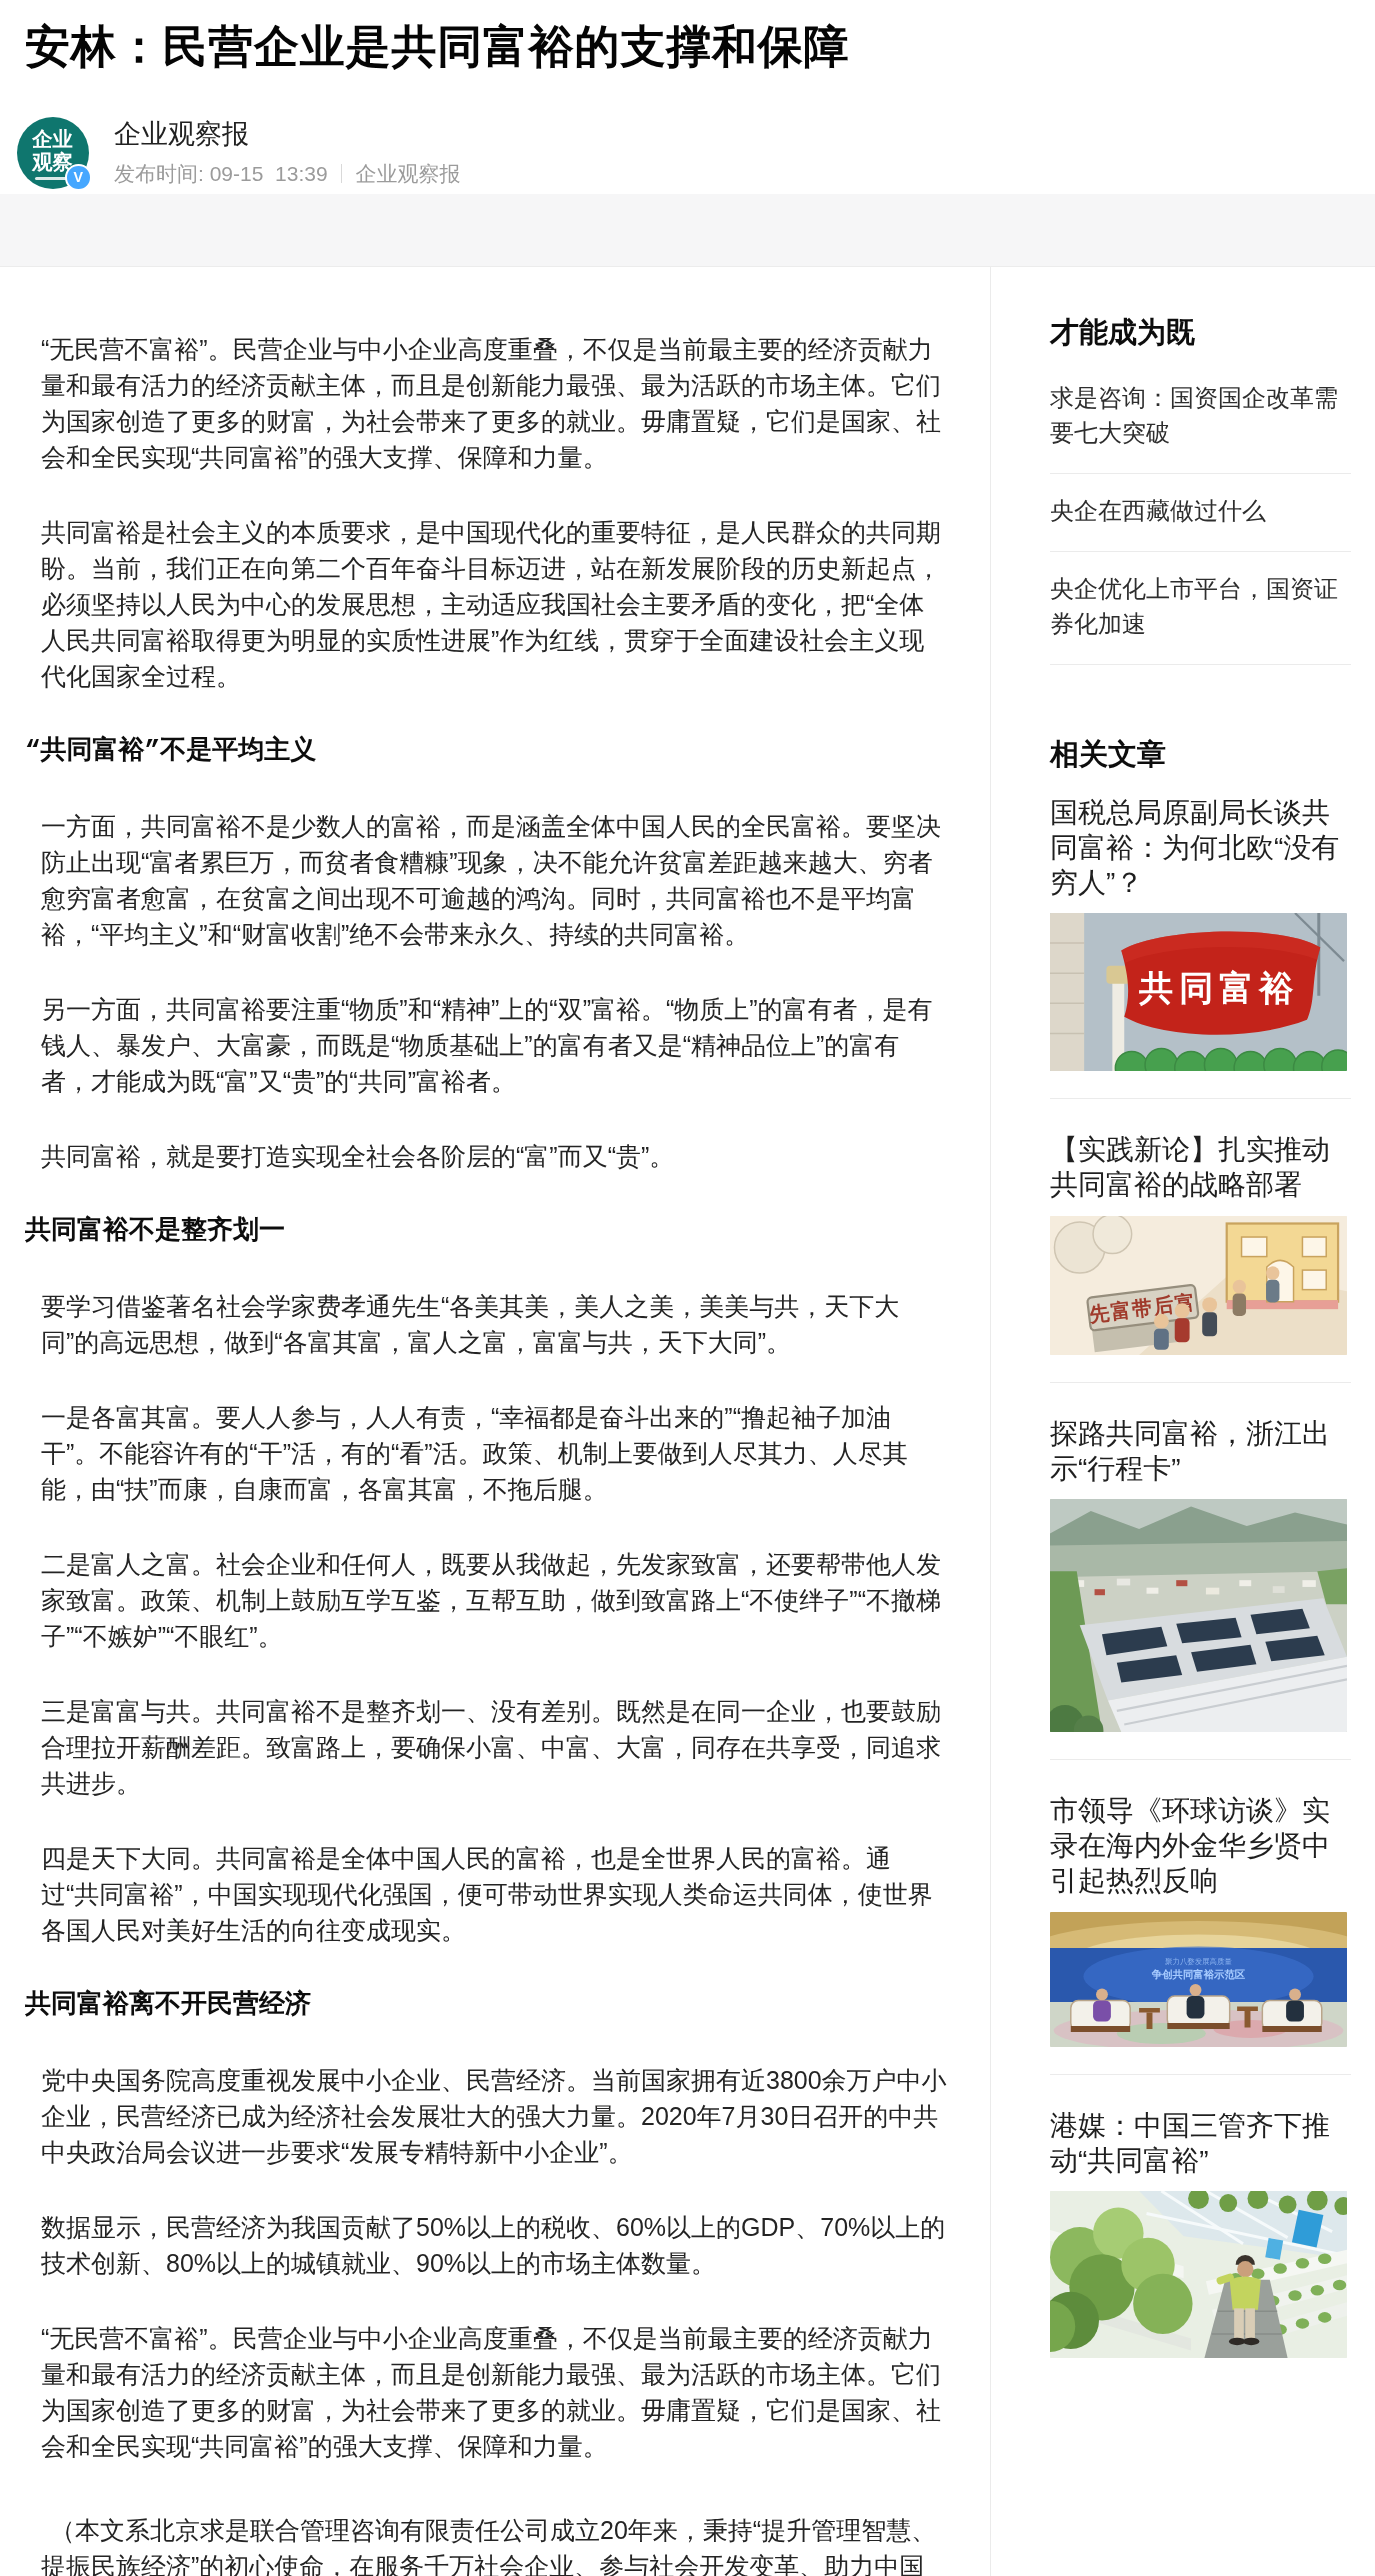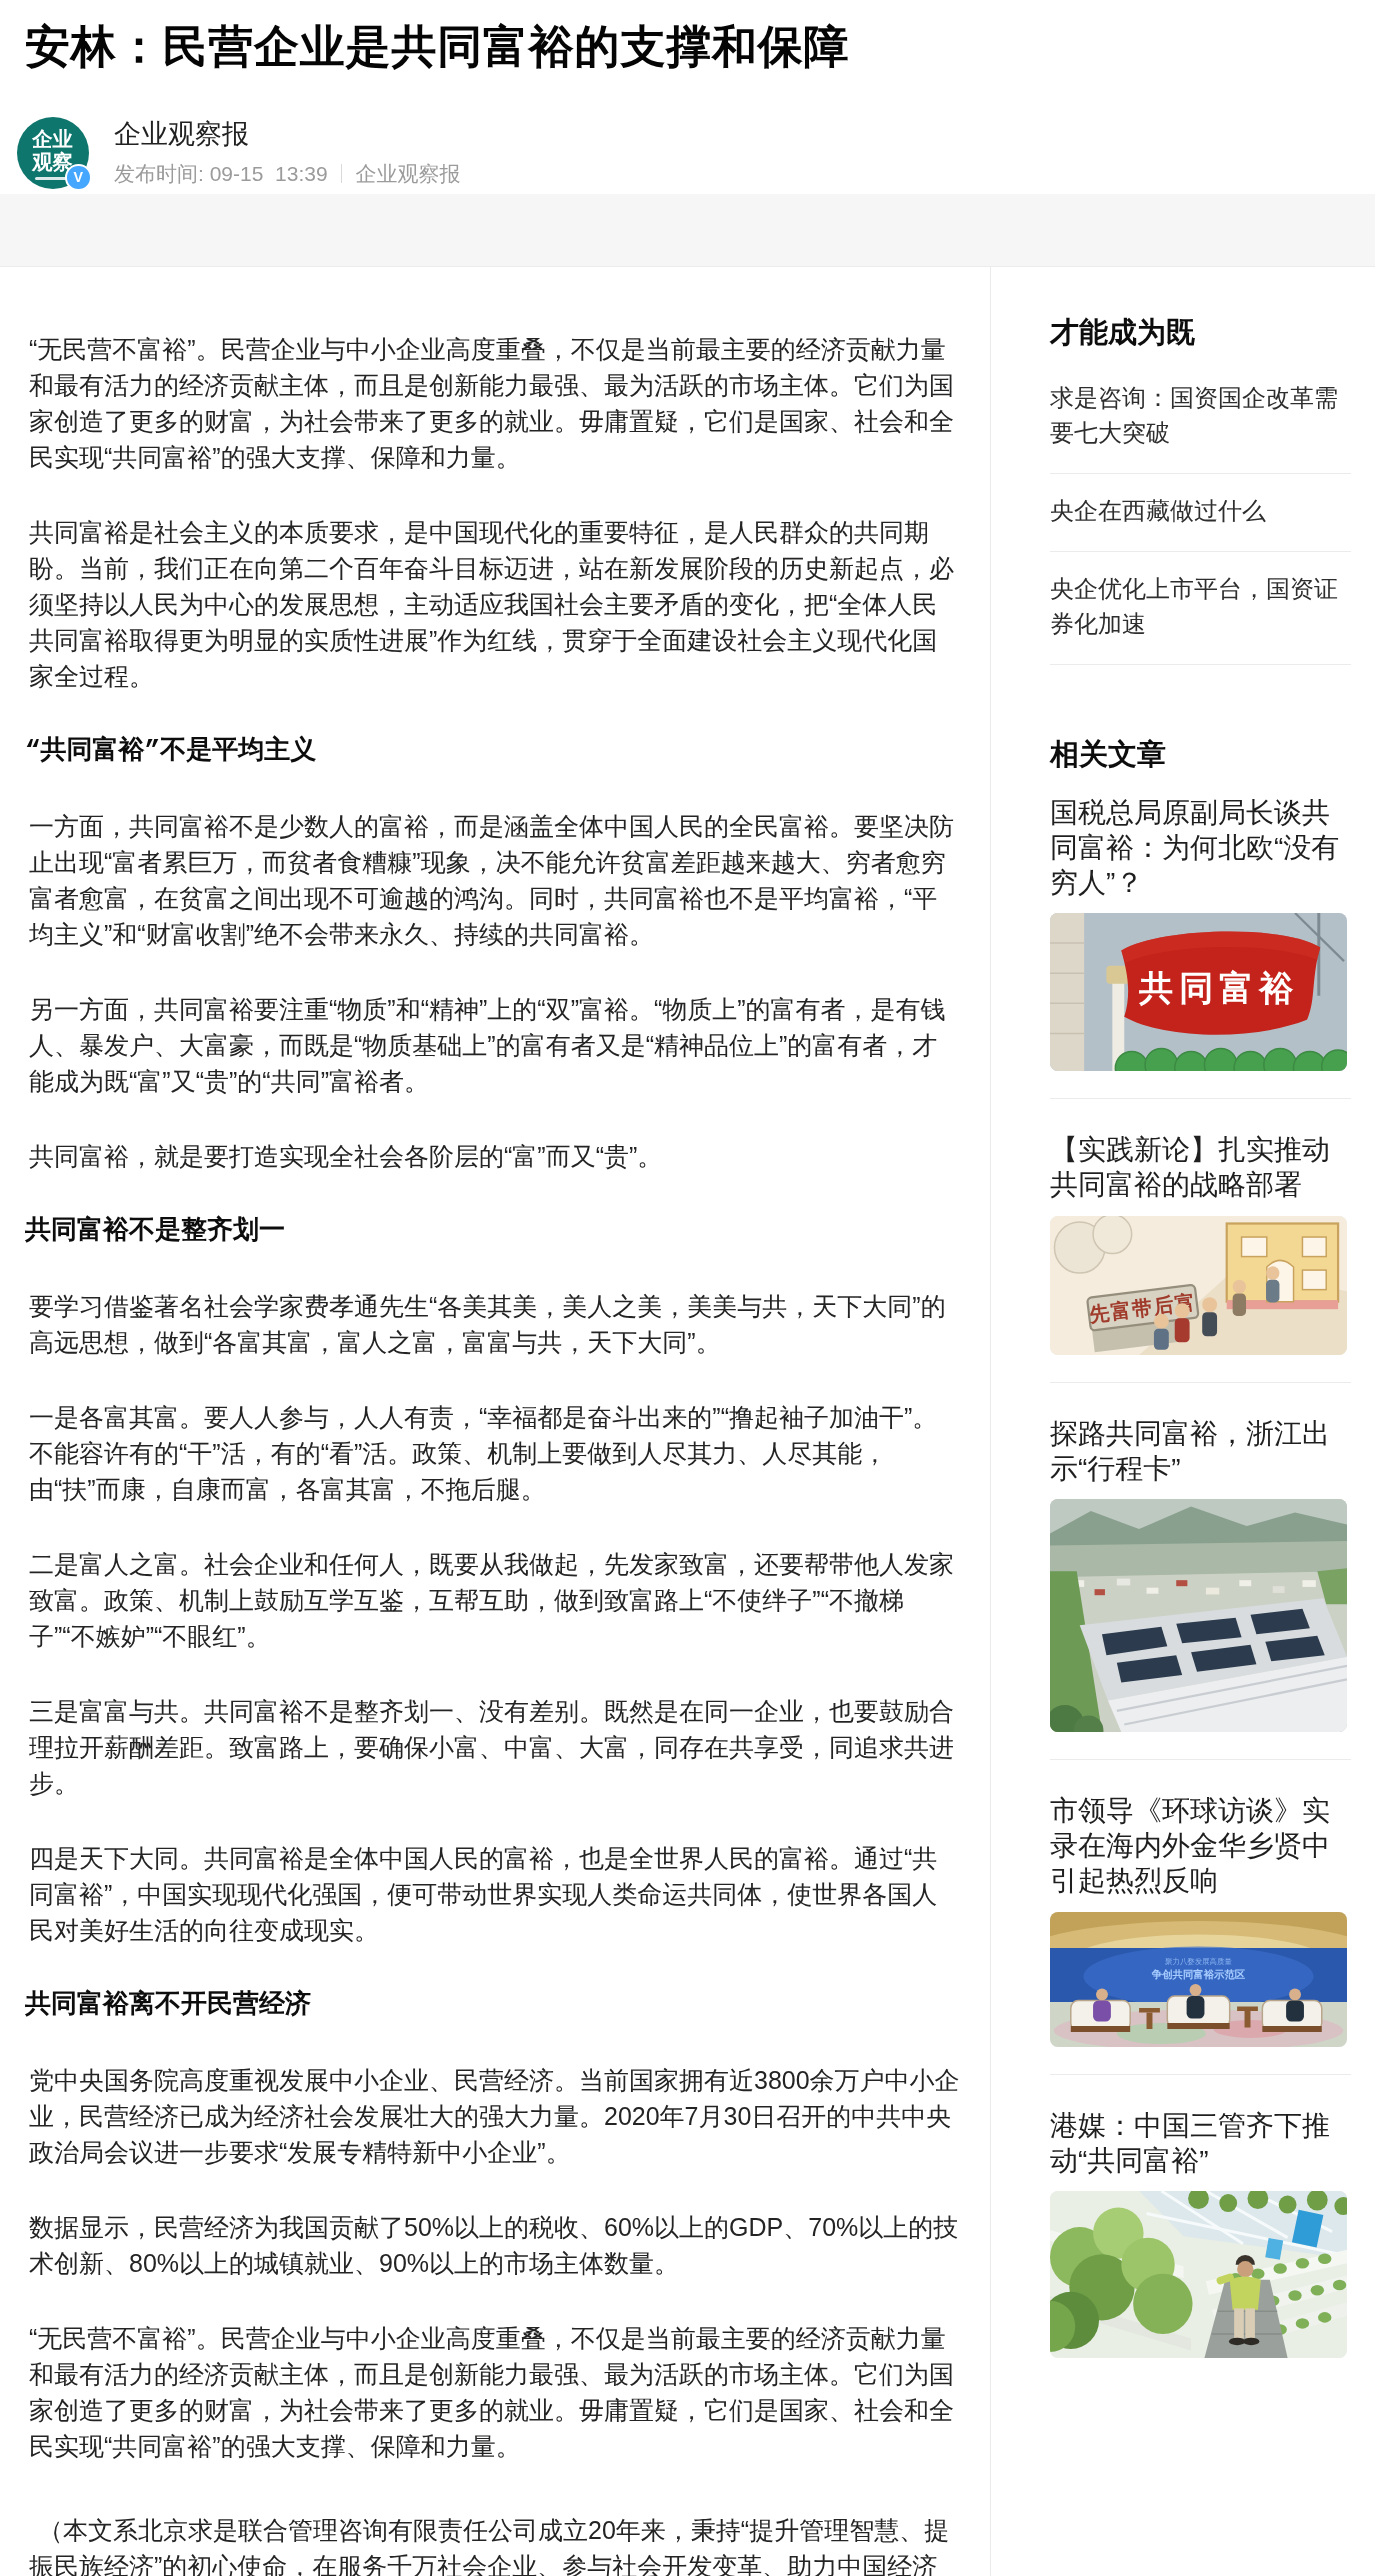--- a/index.html
+++ b/index.html
@@ -26,32 +26,32 @@
     line-height:22.6px;text-align:center;
   }
   .author-name{position:absolute;left:114px;top:116px;font-size:27px;color:#222;cursor:pointer;}
   .author-meta{position:absolute;left:114px;top:160px;font-size:21px;color:#9b9b9b;white-space:pre;}
   .meta-sep{display:inline-block;width:0.8px;height:19.6px;background:#d9d9d9;margin:0 13.5px;vertical-align:-2.3px;}
   
   .header-band{position:absolute;left:0;top:194px;width:1376px;height:72px;background:#f6f6f7;border-bottom:0.8px solid #ececec;}
   .column-divider{position:absolute;left:990px;top:267px;width:0.8px;height:2309px;background:#ebebeb;}
   
   .article{position:absolute;left:25px;top:331px;width:939px;}
-  .article p{font-size:25px;line-height:36px;color:#242424;margin:0 4px 39px;}
+  .article p{font-size:25px;line-height:36px;color:#242424;margin:0 16px 39px;}
   .article h3{font-size:26px;line-height:36px;font-weight:700;color:#0d0d0d;margin:24px 0 39px;font-family:Liberation Mono, monospace;}
   .article p.note{margin-top:48px;text-indent:9px;}
   
   .sidebar{position:absolute;left:1050px;top:315px;width:301px;}
   .side-heading{font-size:29px;font-weight:700;color:#0d0d0d;margin:0 0 10.5px;line-height:35px;}
   .latest-item{font-size:24px;line-height:35px;color:#2e2e2e;padding:19.6px 0 22.6px;border-bottom:0.8px solid #ebebeb;cursor:pointer;}
   .related-heading{margin-top:72px;}
   .rel-item{padding:12px 0 27px;border-bottom:0.8px solid #ebebeb;margin-bottom:21px;}
   .rel-item:last-child{border-bottom:none;margin-bottom:0;}
   .rel-title{font-size:28px;line-height:35px;color:#1f1f1f;margin:0 0 13.5px;cursor:pointer;}
-  .thumb{width:297px;border-radius:8px;overflow:hidden;display:block;cursor:pointer;background:#eee;}
+  .thumb{width:297px;border-radius:1px;overflow:hidden;display:block;cursor:pointer;background:#eee;}
   .thumb svg{display:block;width:100%;height:100%;}
 </style>
 </head>
 <body>
 
 <h1 class="page-title">安林：民营企业是共同富裕的支撑和保障</h1>
 
 <div class="avatar">
   <div class="avatar-line">企业</div>
   <div class="avatar-line">观察</div>

